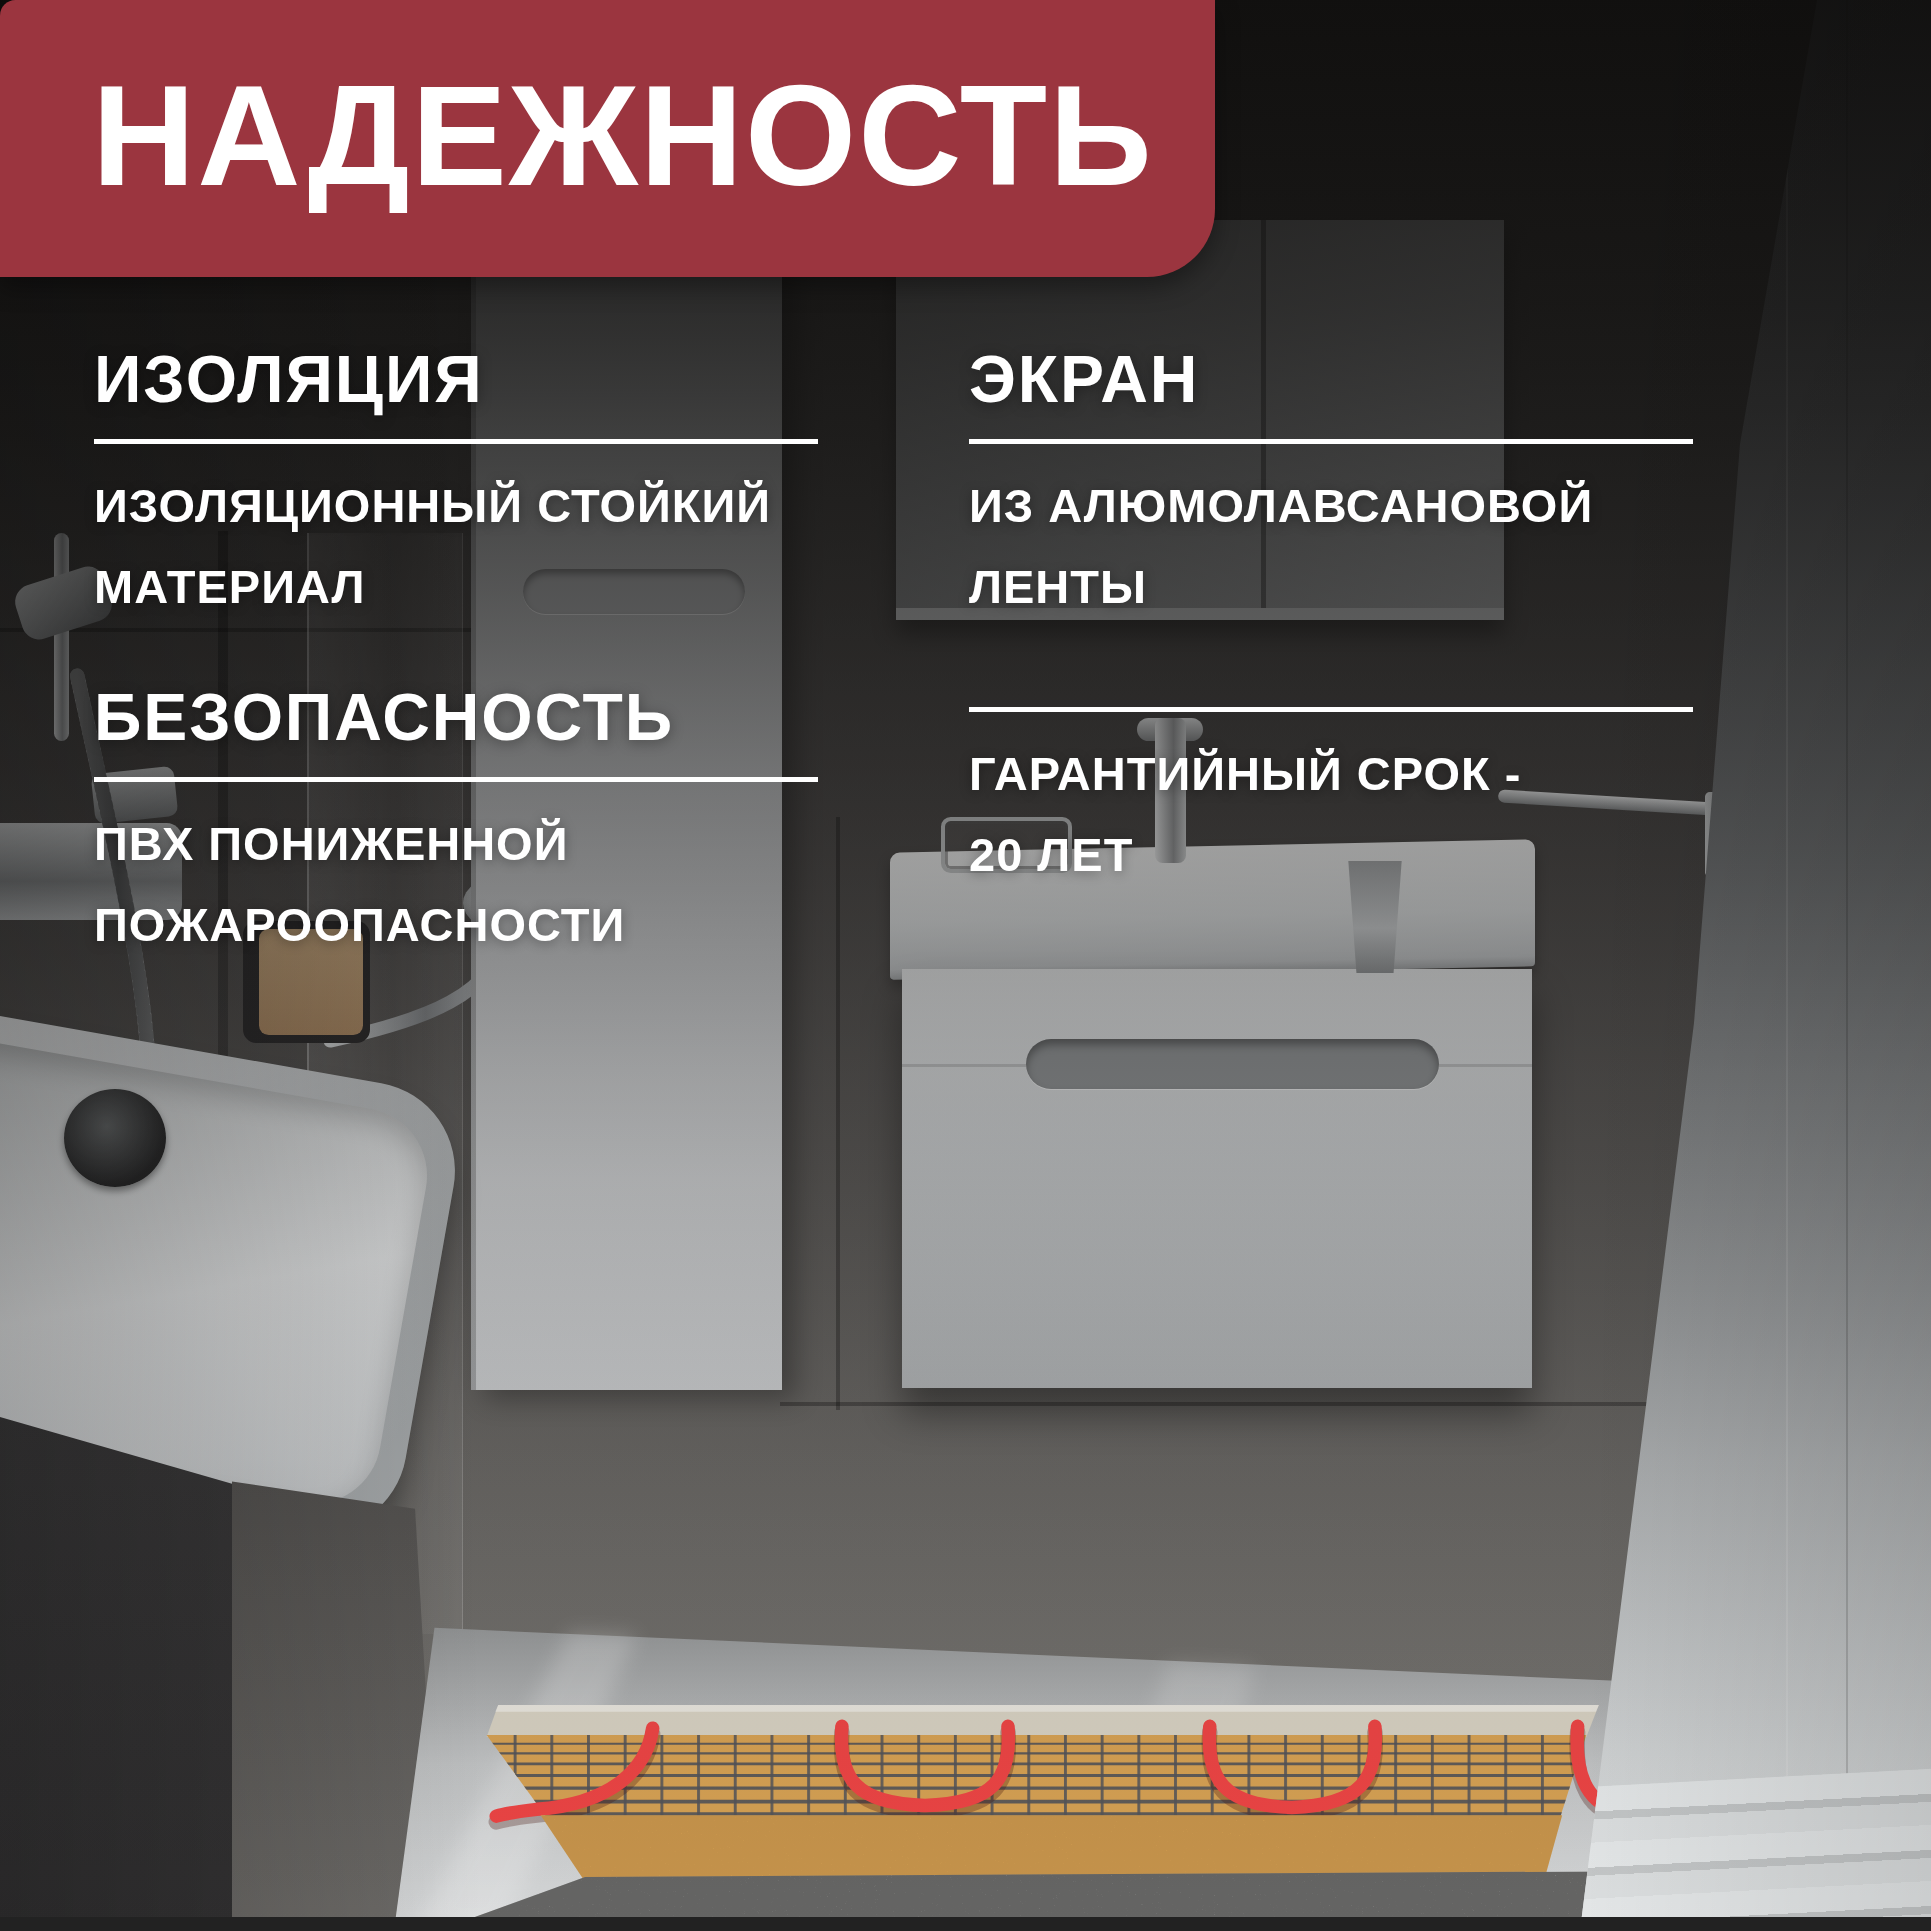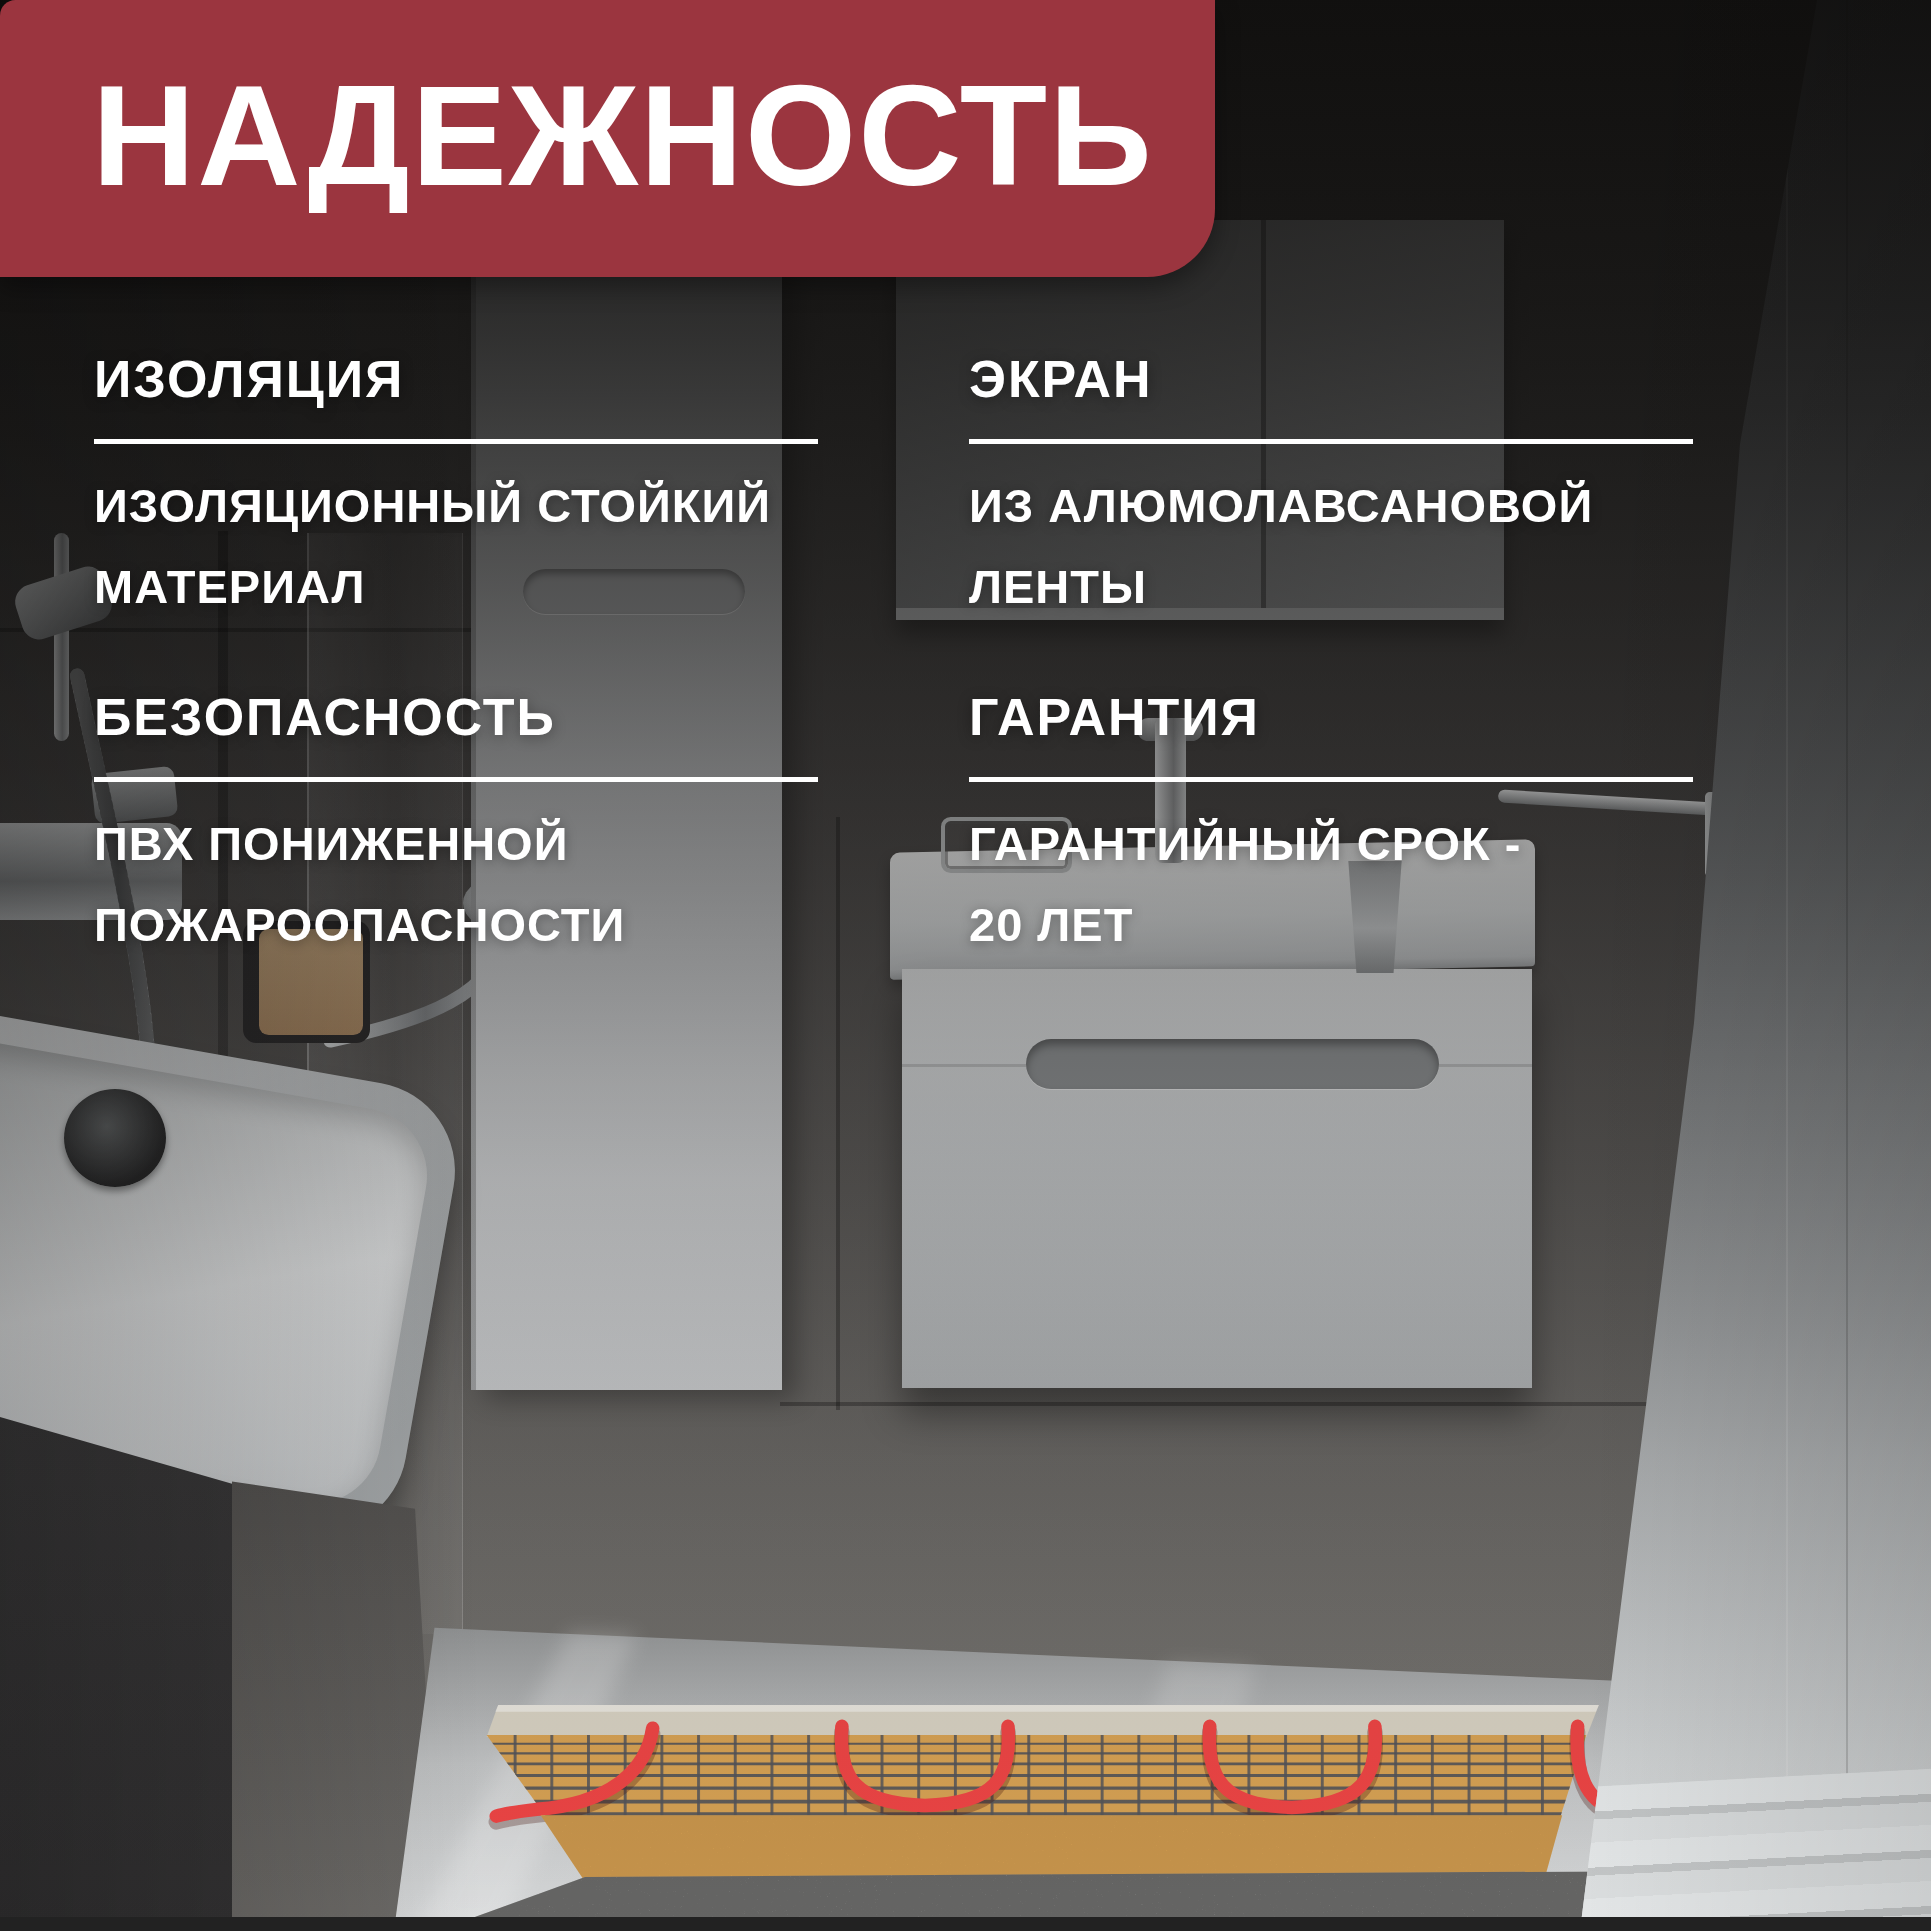--- a/index.html
+++ b/index.html
@@ -102,21 +102,21 @@
 
   
   .badge{left:0;top:0;width:1215px;height:277px;background:var(--badge-bg,#9b353f);
     border-radius:15.4px 0 68px 0;box-shadow:0 9.7px 23px rgba(0,0,0,.35);}
   .badge h1{position:absolute;margin:0;left:92px;top:62px;font-size:143px;line-height:147px;
     font-weight:700;letter-spacing:1.9px;color:var(--text-color,#fff);white-space:nowrap;}
 
   .feature{width:801px;}
   .f1{left:94px;top:344px;}  .f2{left:969px;top:344px;}
   .f3{left:94px;top:682px;}  .f4{left:969px;top:682px;}
-  .feature h2{position:relative;margin:0;font-size:52px;line-height:70px;font-weight:700;
+  .feature h2{position:relative;margin:0;font-size:66px;line-height:70px;font-weight:700;
     letter-spacing:1.9px;color:var(--text-color,#fff);white-space:nowrap;
     text-shadow:0 1.9px 13.5px rgba(0,0,0,.35);}
   .rule{position:relative;width:724px;height:4.8px;margin-top:25px;background:var(--text-color,#fff);}
   .feature p{position:relative;margin:21px 0 0 0;font-size:47px;line-height:81px;font-weight:700;
     letter-spacing:1px;color:var(--text-color,#fff);white-space:pre-line;
     text-shadow:0 1.9px 11.6px rgba(0,0,0,.35);}
 </style>
 </head>
 <body>
 
@@ -287,20 +287,19 @@
   </section>
 
   <section class="feature f3">
     <h2>БЕЗОПАСНОСТЬ</h2>
     <div class="rule"></div>
     <p>ПВХ ПОНИЖЕННОЙ
 ПОЖАРООПАСНОСТИ</p>
   </section>
 
   <section class="feature f4">
-    <h2>ГАРАНТИЯ</h2>
     <div class="rule"></div>
     <p>ГАРАНТИЙНЫЙ СРОК -
 20 ЛЕТ</p>
   </section>
 
 </div>
 
 
 </body></html>

